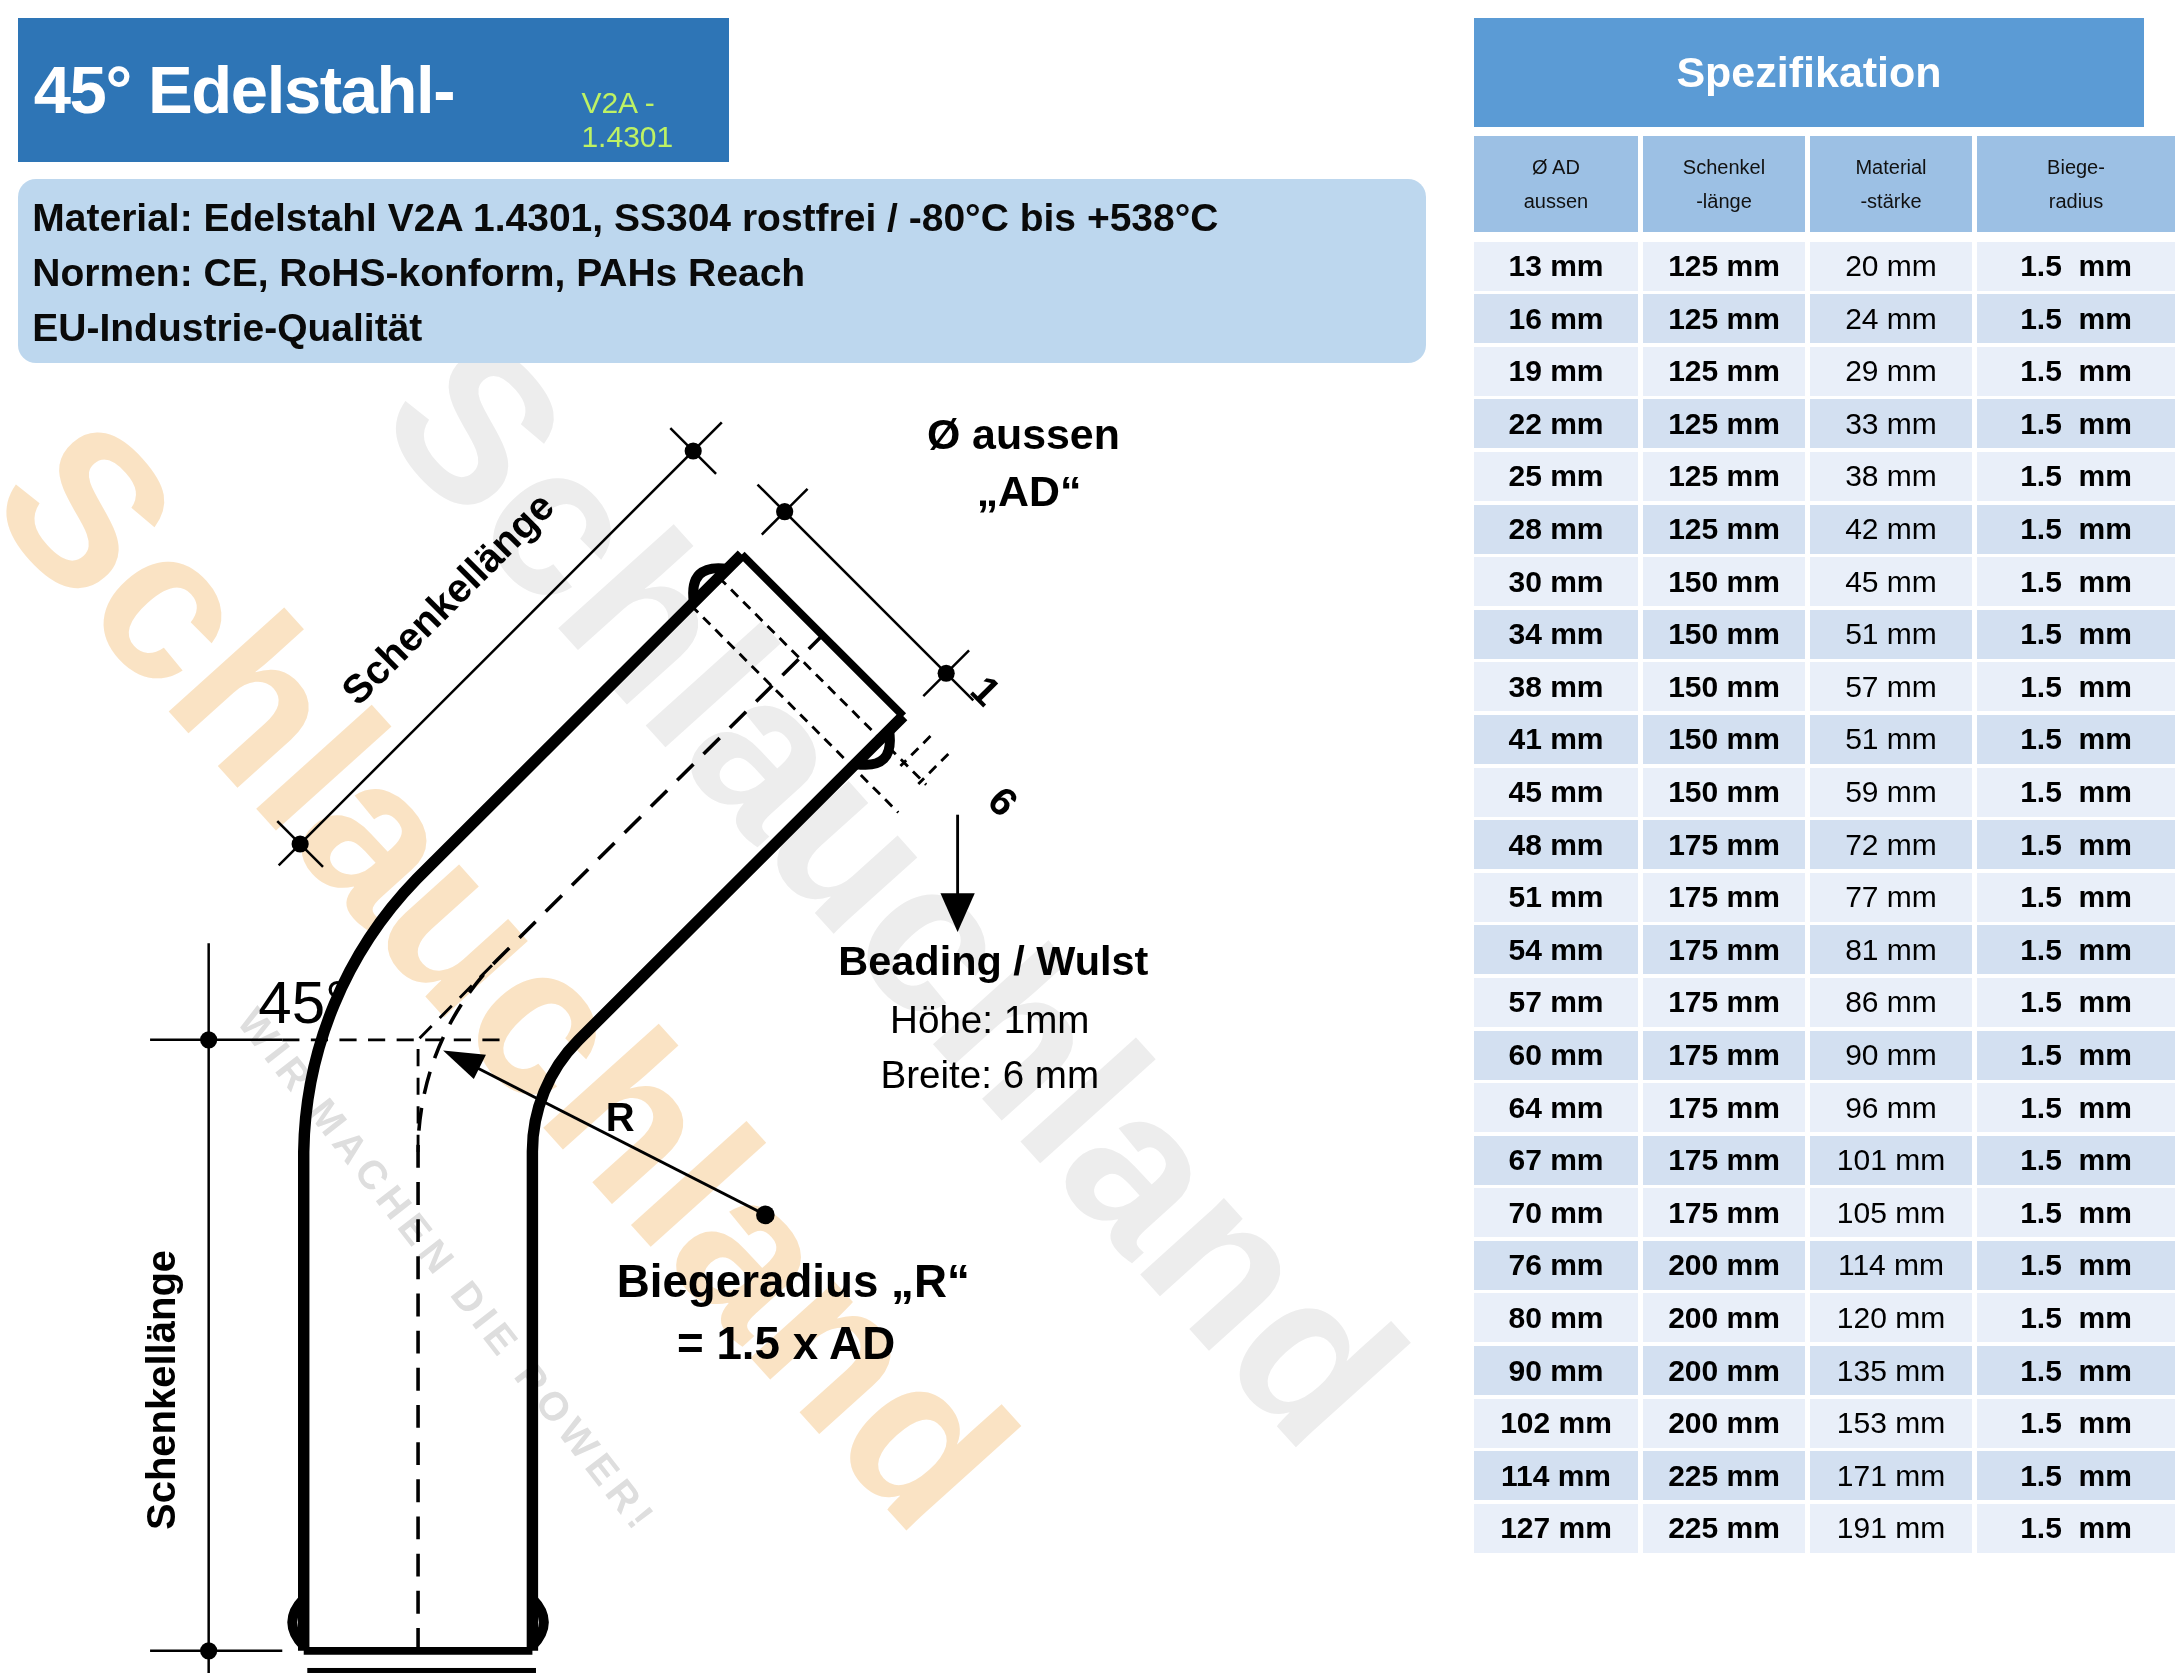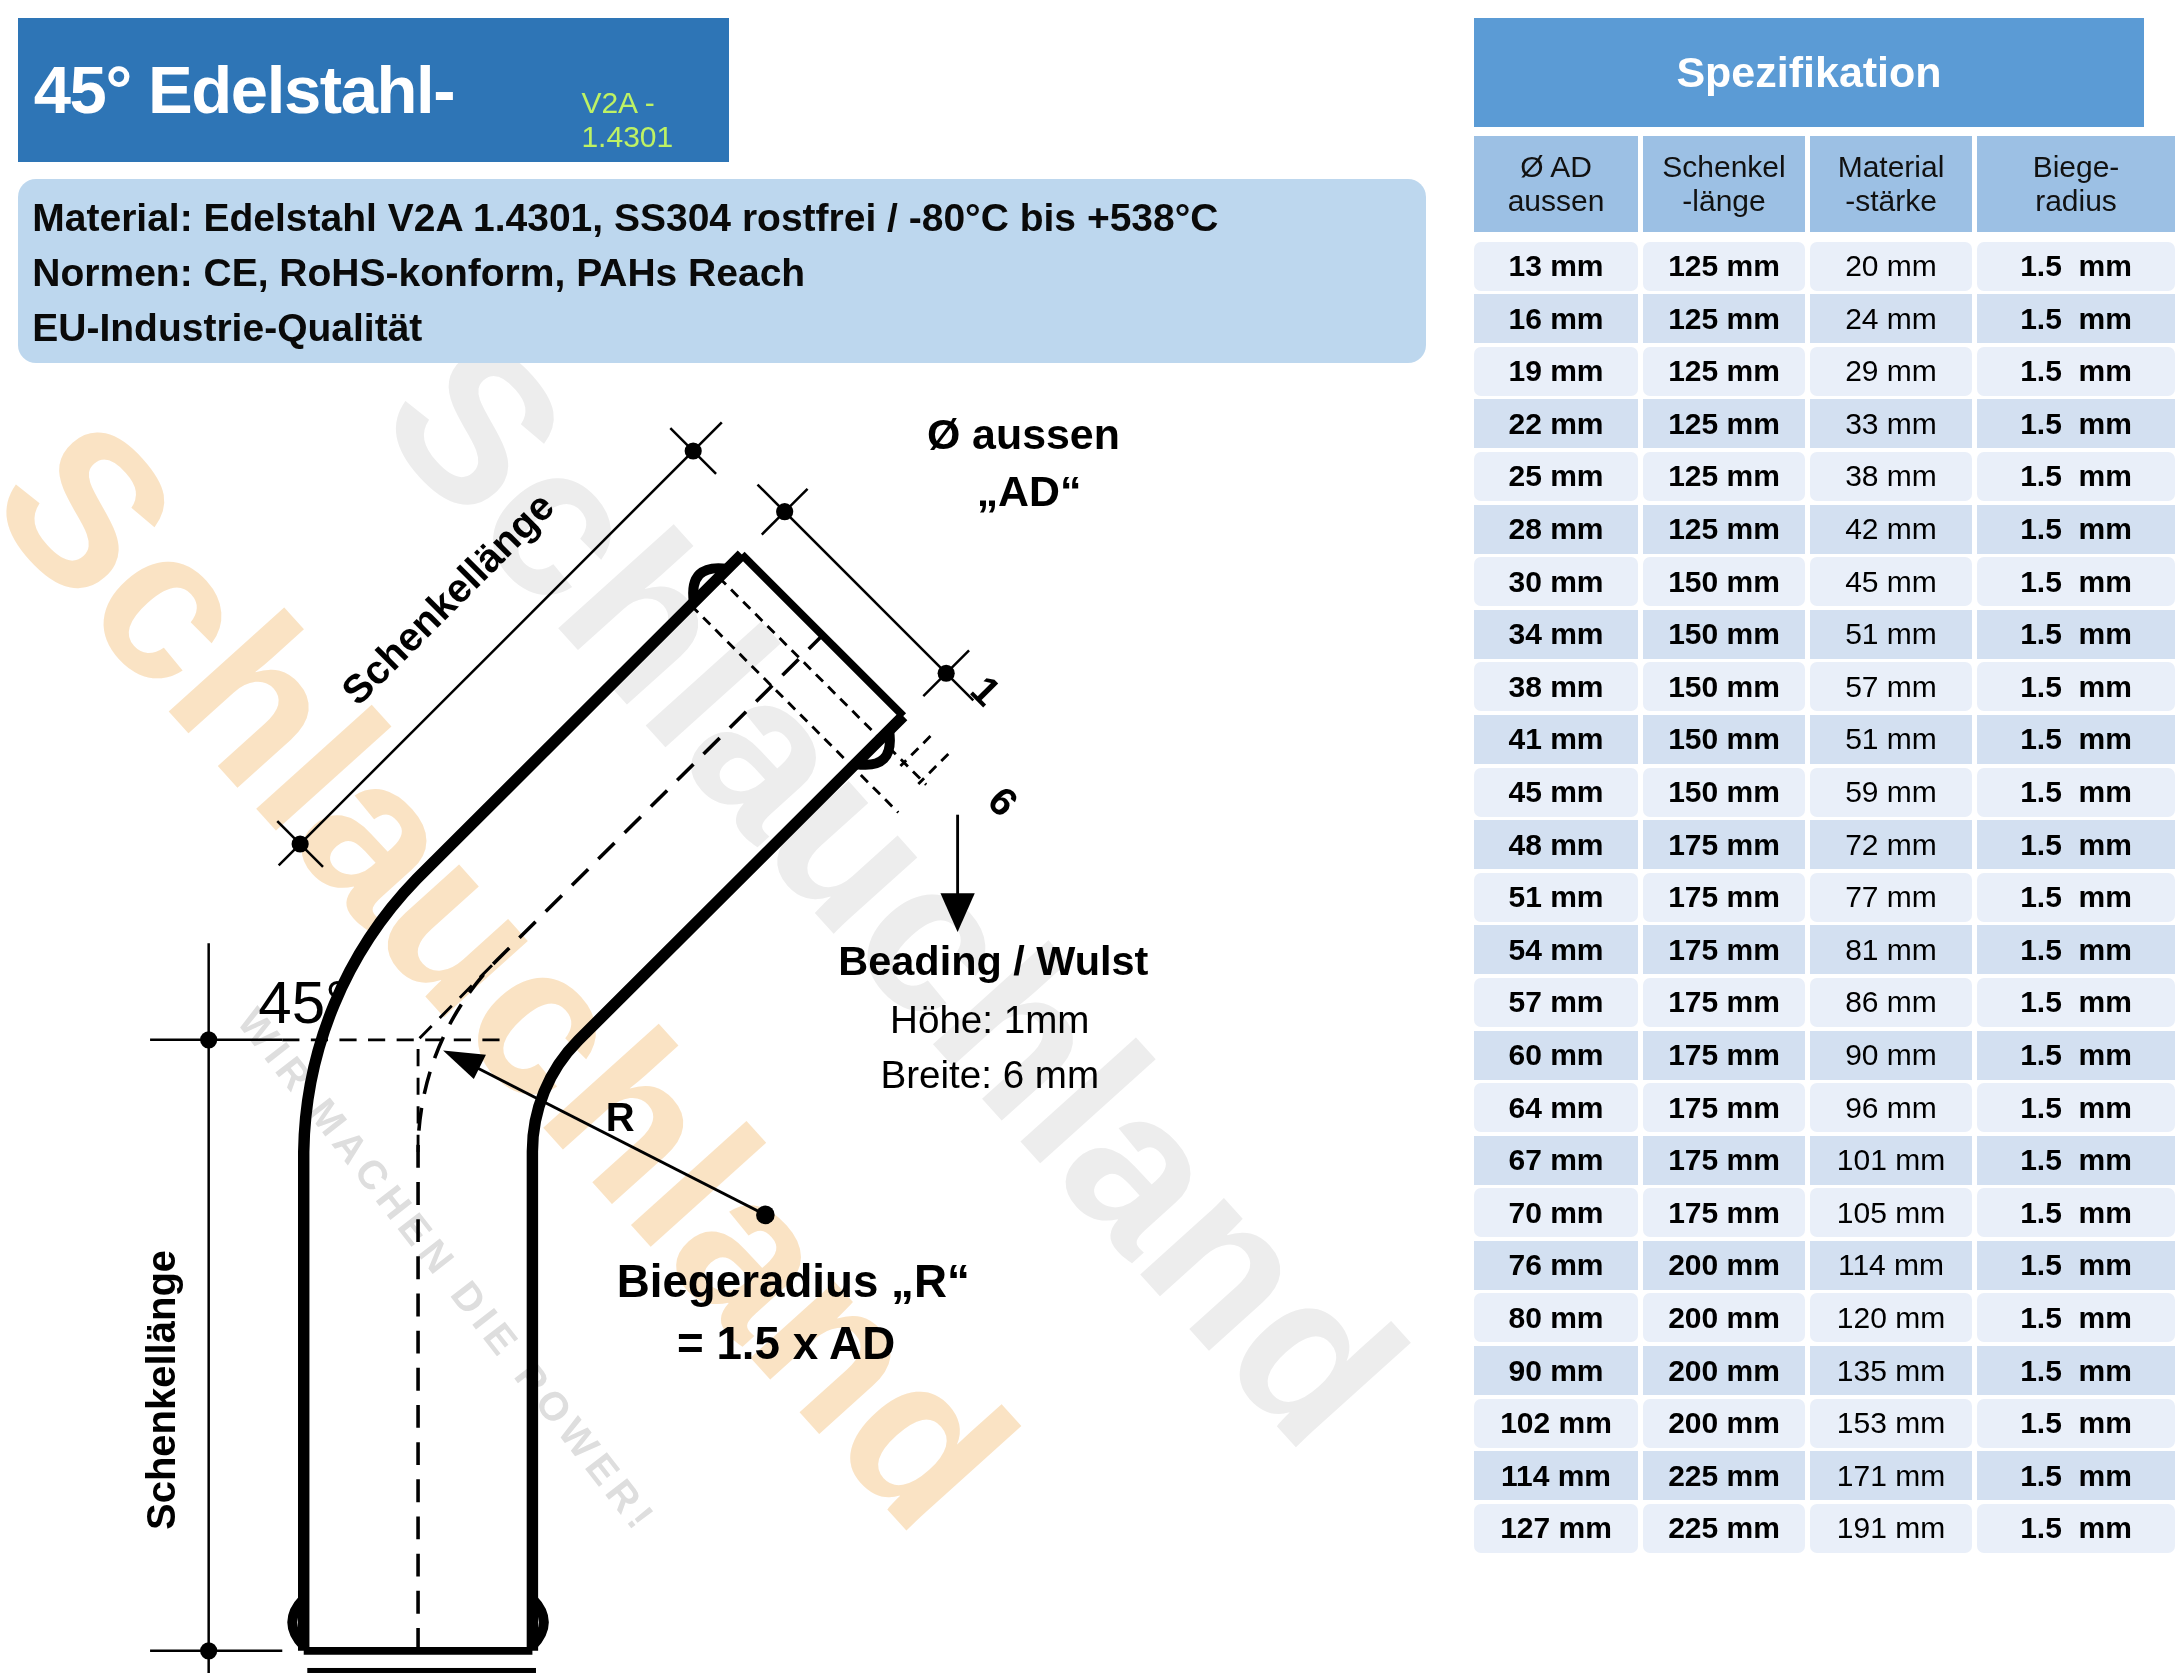--- a/index.html
+++ b/index.html
@@ -16,26 +16,26 @@
                 box-sizing:border-box;padding:11.4px 0 0 14.3px;border-radius:18px;}
   .material-line{font-size:39px;font-weight:700;color:#0a0a0a;line-height:55px;white-space:nowrap;}
 
   
   .spec-panel{position:absolute;left:1474px;top:18px;width:670px;}
   .spec-title{height:109px;background:#5B9BD5;color:#fff;font-size:43px;font-weight:700;
               display:flex;align-items:center;justify-content:center;}
   .col-headers{display:grid;grid-template-columns:164px 162px 162px 198px;column-gap:5px;
                margin-top:9.3px;}
   .col-cell{background:#9CC0E4;height:96px;display:flex;flex-direction:column;
-            align-items:center;justify-content:center;font-size:30px;font-weight:400;
+            align-items:center;justify-content:center;font-size:20px;font-weight:400;
             color:#111;line-height:34px;}
   .rows{margin-top:9.3px;}
   .trow{display:grid;grid-template-columns:164px 162px 162px 198px;column-gap:5px;
         height:49px;margin-bottom:3.6px;}
-  .trow.odd  .tcell{background:#E9EFF9;border-radius:7px;}
+  .trow.odd  .tcell{background:#E9EFF9;}
   .trow.even .tcell{background:#D3E0F1;}
   .tcell{display:flex;align-items:center;justify-content:center;font-size:30px;white-space:pre;}
   .tcell.c0,.tcell.c1,.tcell.c3{font-weight:700;}
   .tcell.c2{font-weight:400;}
 
   
   svg.drawing{position:absolute;left:0;top:0;font-family:"Liberation Sans",sans-serif;}
   .wm-main{font-size:300px;font-weight:700;}
   .wm-tag{font-size:56px;font-weight:700;letter-spacing:9px;}
 </style>

